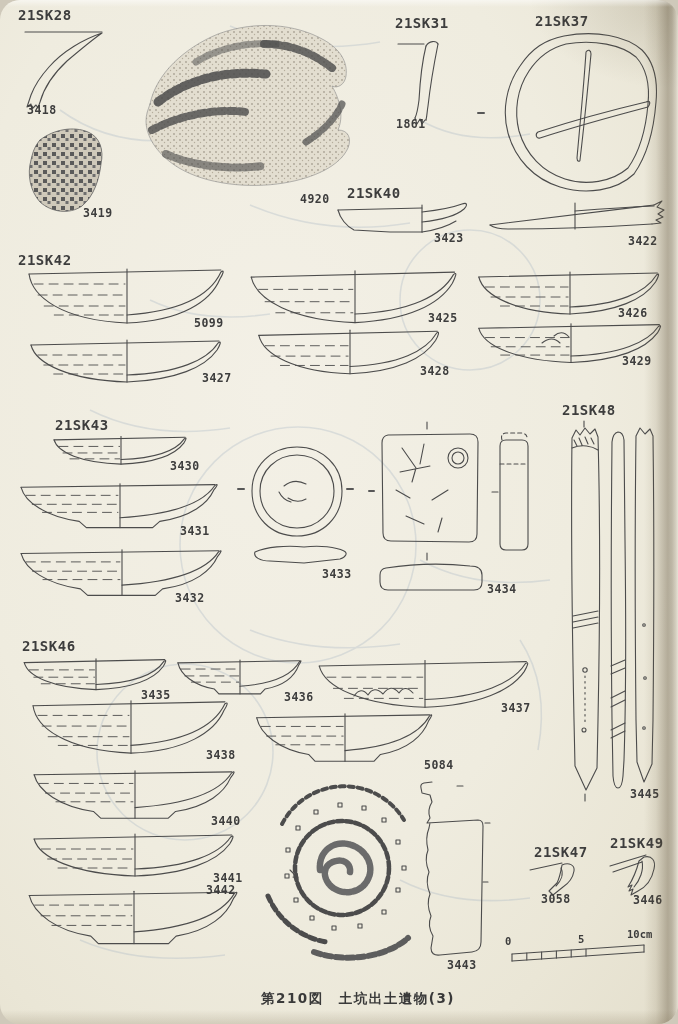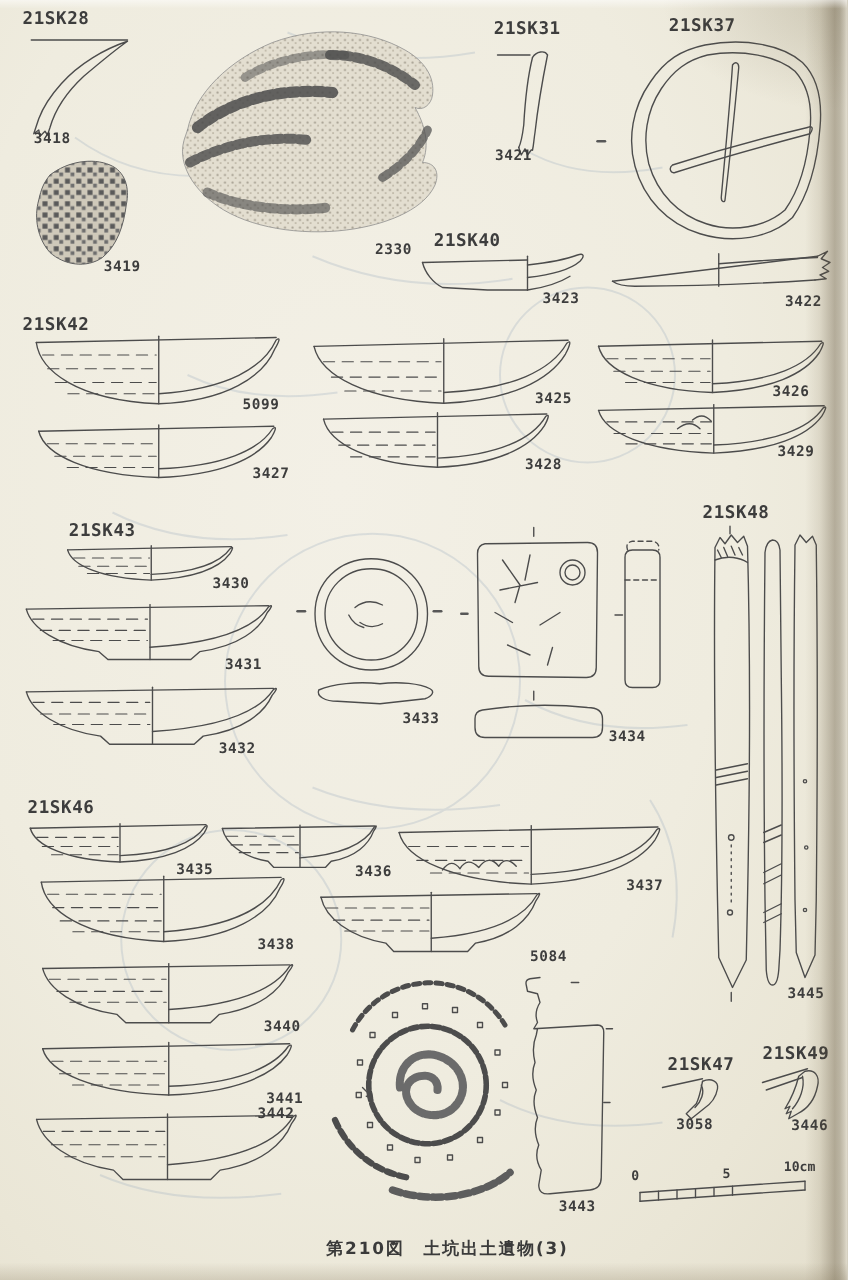--- a/index.html
+++ b/index.html
@@ -1,18 +1,18 @@
 <!DOCTYPE html>
 <html><head>
 <meta charset="utf-8">
 <style>
   html,body{margin:0;padding:0;background:#cfc9ba;}
   .page{position:relative;width:678px;height:1024px;overflow:hidden;
     background:radial-gradient(ellipse at 40% 38%, #f3f0e6 0%, #efecdf 55%, #eae6d6 80%, #e4dfcd 100%);
-    font-family:"DejaVu Sans Mono","Liberation Mono",monospace;}
+    font-family:"DejaVu Sans Mono","Liberation Mono",monospace;border-radius:20px;}
   .lbl{position:absolute;color:#3d3d3d;white-space:nowrap;line-height:1;}
   .g{font-size:14px;font-weight:700;letter-spacing:.5px;}
   .n{font-size:11.5px;font-weight:700;letter-spacing:.5px;}
   .sc{font-size:10.5px;font-weight:700;}
   .caption{position:absolute;left:0;right:6px;top:990px;text-align:center;
     font-family:"DejaVu Sans","Liberation Sans",sans-serif;font-weight:700;
     font-size:13.5px;color:#3a3a3a;letter-spacing:1.5px;padding-left:44px;}
   svg.art{position:absolute;overflow:visible;}
   .art path,.art line,.art circle,.art rect,.art ellipse,
   symbol path,symbol line{fill:none;stroke:#4c4c4c;stroke-width:1.1;
@@ -281,22 +281,22 @@
     <path class="thin" d="M34,13 C36,22 32,32 26,39"></path>
   </svg>
 
   <div class="tick" style="left:237px;top:488px;width:8px"></div>
   <div class="tick" style="left:346px;top:488px;width:8px"></div>
   <div class="tick" style="left:368px;top:490px;width:7px"></div>
   <div class="tick" style="left:477px;top:112px;width:8px"></div>
 
   <div class="lbl n" style="left:27px;top:105px">3418</div>
   <div class="lbl n" style="left:83px;top:208px">3419</div>
-  <div class="lbl n" style="left:300px;top:194px">2330</div>
-  <div class="lbl n" style="left:396px;top:119px">3421</div>
+  <div class="lbl n" style="left:300px;top:194px">4920</div>
+  <div class="lbl n" style="left:396px;top:119px">1861</div>
   <div class="lbl n" style="left:628px;top:236px">3422</div>
   <div class="lbl n" style="left:434px;top:233px">3423</div>
   <div class="lbl n" style="left:194px;top:318px">5099</div>
   <div class="lbl n" style="left:428px;top:313px">3425</div>
   <div class="lbl n" style="left:618px;top:308px">3426</div>
   <div class="lbl n" style="left:202px;top:373px">3427</div>
   <div class="lbl n" style="left:420px;top:366px">3428</div>
   <div class="lbl n" style="left:622px;top:356px">3429</div>
   <div class="lbl n" style="left:170px;top:461px">3430</div>
   <div class="lbl n" style="left:180px;top:526px">3431</div>

